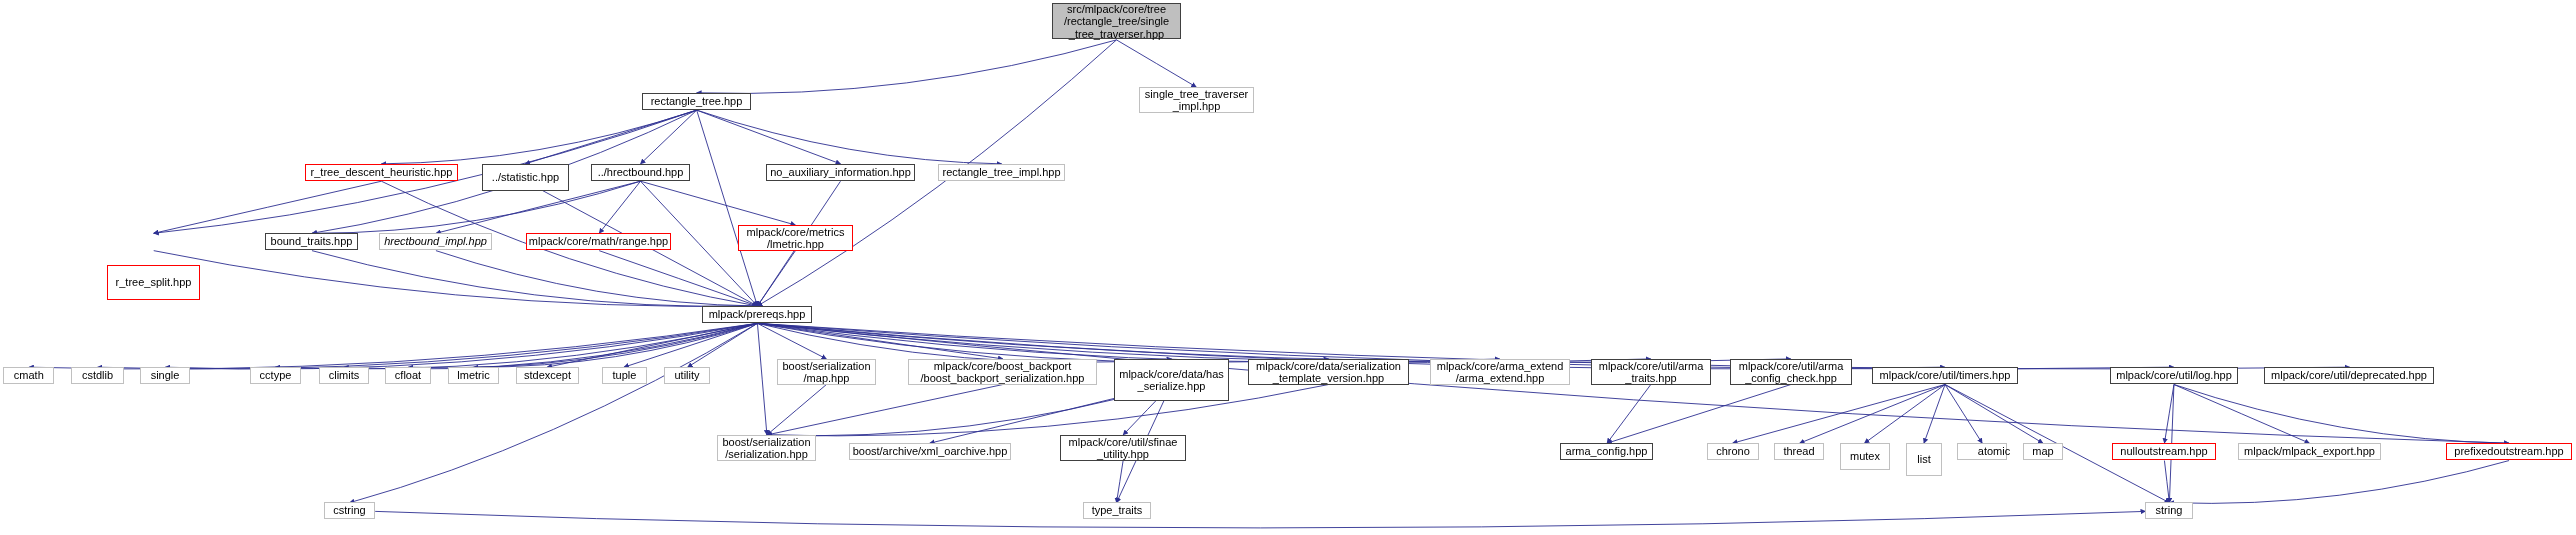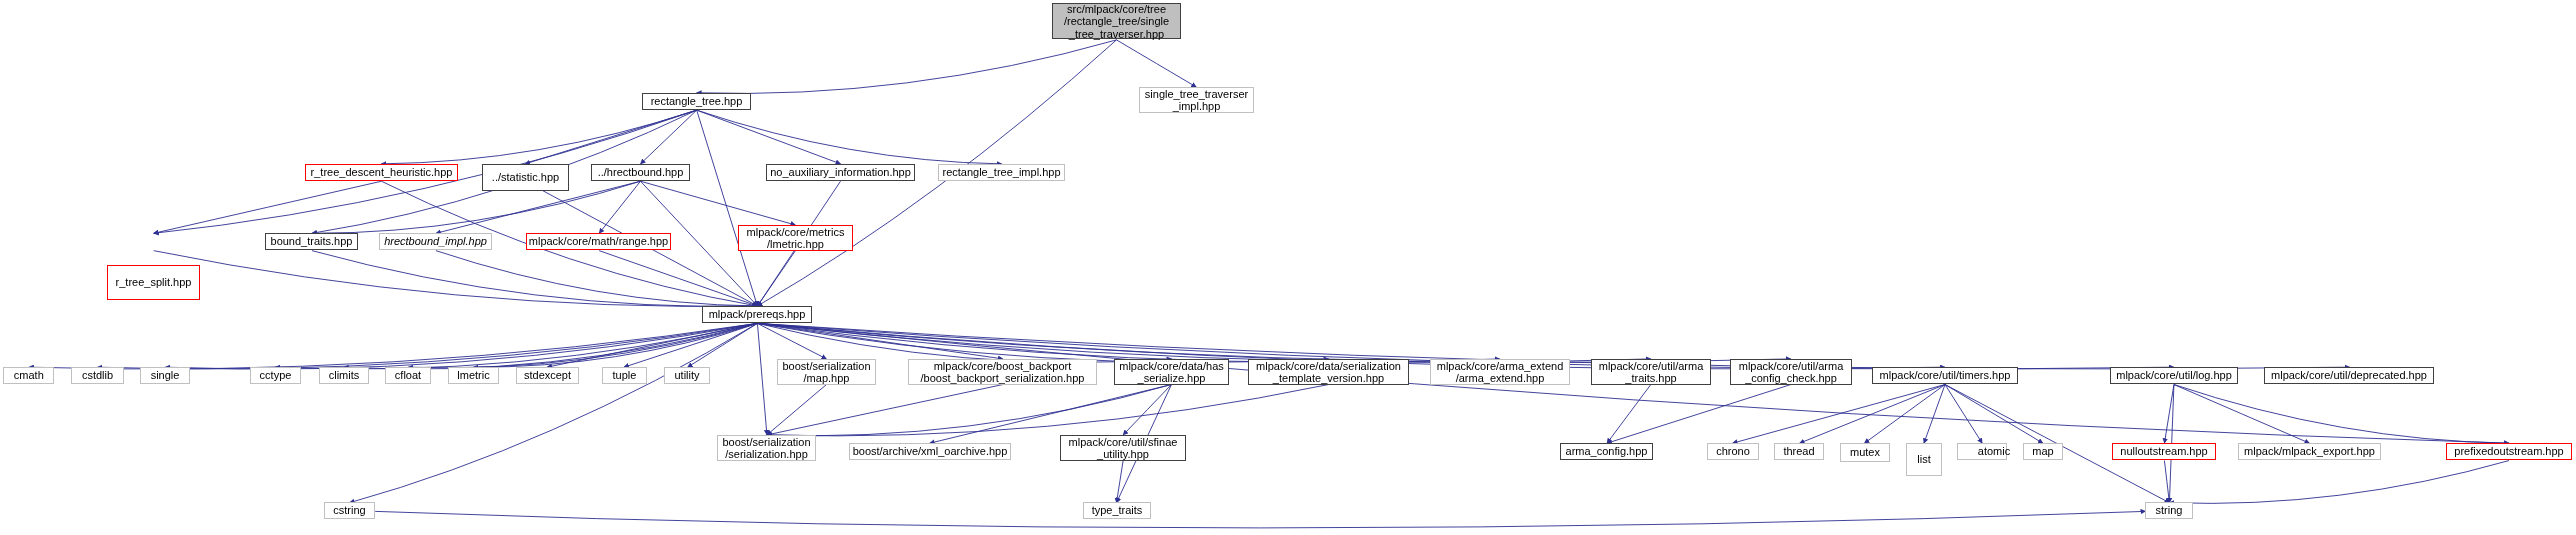--- a/index.html
+++ b/index.html
@@ -161,42 +161,42 @@
       <div class="node light" style="left: 319px; top: 367px; width: 50px; height: 17.4px;">climits</div>
       <div class="node light" style="left: 385px; top: 367px; width: 46px; height: 17.4px;">cfloat</div>
       <div class="node light" style="left: 448px; top: 367px; width: 51px; height: 17.4px;">lmetric</div>
       <div class="node light" style="left: 516px; top: 367px; width: 63px; height: 17.4px;">stdexcept</div>
       <div class="node light" style="left: 602px; top: 367px; width: 45px; height: 17.4px;">tuple</div>
       <div class="node light" style="left: 664px; top: 367px; width: 46px; height: 17.4px;">utility</div>
       <div class="node light" style="left: 777px; top: 359px; width: 99px; height: 26px;">boost/serialization
 /map.hpp</div>
       <div class="node light" style="left: 908px; top: 359px; width: 189px; height: 26px;">mlpack/core/boost_backport
 /boost_backport_serialization.hpp</div>
-      <div class="node dark" style="left: 1114px; top: 359px; width: 115px; height: 26px;">mlpack/core/data/has
+      <div class="node dark" style="left: 1114px; top: 359px; width: 115px; height: 42px;">mlpack/core/data/has
 _serialize.hpp</div>
       <div class="node dark" style="left: 1248px; top: 359px; width: 161px; height: 26px;">mlpack/core/data/serialization
 _template_version.hpp</div>
       <div class="node light" style="left: 1430px; top: 359px; width: 140px; height: 26px;">mlpack/core/arma_extend
 /arma_extend.hpp</div>
       <div class="node dark" style="left: 1591px; top: 359px; width: 120px; height: 26px;">mlpack/core/util/arma
 _traits.hpp</div>
       <div class="node dark" style="left: 1730px; top: 359px; width: 122px; height: 26px;">mlpack/core/util/arma
 _config_check.hpp</div>
       <div class="node dark" style="left: 1872px; top: 367px; width: 146px; height: 17.4px;">mlpack/core/util/timers.hpp</div>
       <div class="node dark" style="left: 2110px; top: 367px; width: 128px; height: 17.4px;">mlpack/core/util/log.hpp</div>
       <div class="node dark" style="left: 2264px; top: 367px; width: 170px; height: 17.4px;">mlpack/core/util/deprecated.hpp</div>
       <div class="node light" style="left: 717px; top: 435px; width: 99px; height: 26px;">boost/serialization
 /serialization.hpp</div>
       <div class="node light" style="left: 849px; top: 443px; width: 162px; height: 17.4px;">boost/archive/xml_oarchive.hpp</div>
       <div class="node dark" style="left: 1060px; top: 435px; width: 126px; height: 26px;">mlpack/core/util/sfinae
 _utility.hpp</div>
       <div class="node dark" style="left: 1560px; top: 443px; width: 93px; height: 17.4px;">arma_config.hpp</div>
       <div class="node light" style="left: 1707px; top: 443px; width: 52px; height: 17.4px;">chrono</div>
       <div class="node light" style="left: 1774px; top: 443px; width: 50px; height: 17.4px;">thread</div>
-      <div class="node light" style="left: 1840px; top: 443px; width: 50px; height: 19px;">mutex</div>
+      <div class="node light" style="left: 1840px; top: 443px; width: 50px; height: 27px;">mutex</div>
       <div class="node light" style="left: 1906px; top: 443px; width: 36px; height: 33px;">list</div>
       <div class="node light" style="left: 1957px; top: 443px; width: 50px; height: 17.4px; padding-left: 24px;">atomic</div>
       <div class="node light" style="left: 2023px; top: 443px; width: 40px; height: 17.4px;">map</div>
       <div class="node red" style="left: 2112px; top: 443px; width: 104px; height: 17.4px;">nulloutstream.hpp</div>
       <div class="node light" style="left: 2238px; top: 443px; width: 143px; height: 17.4px;">mlpack/mlpack_export.hpp</div>
       <div class="node red" style="left: 2446px; top: 443px; width: 126px; height: 17.4px;">prefixedoutstream.hpp</div>
       <div class="node light" style="left: 324px; top: 502px; width: 51px; height: 17.4px;">cstring</div>
       <div class="node light" style="left: 1083px; top: 502px; width: 68px; height: 17.4px;">type_traits</div>
       <div class="node light" style="left: 2145px; top: 502px; width: 48px; height: 17.4px;">string</div>
     </div>

